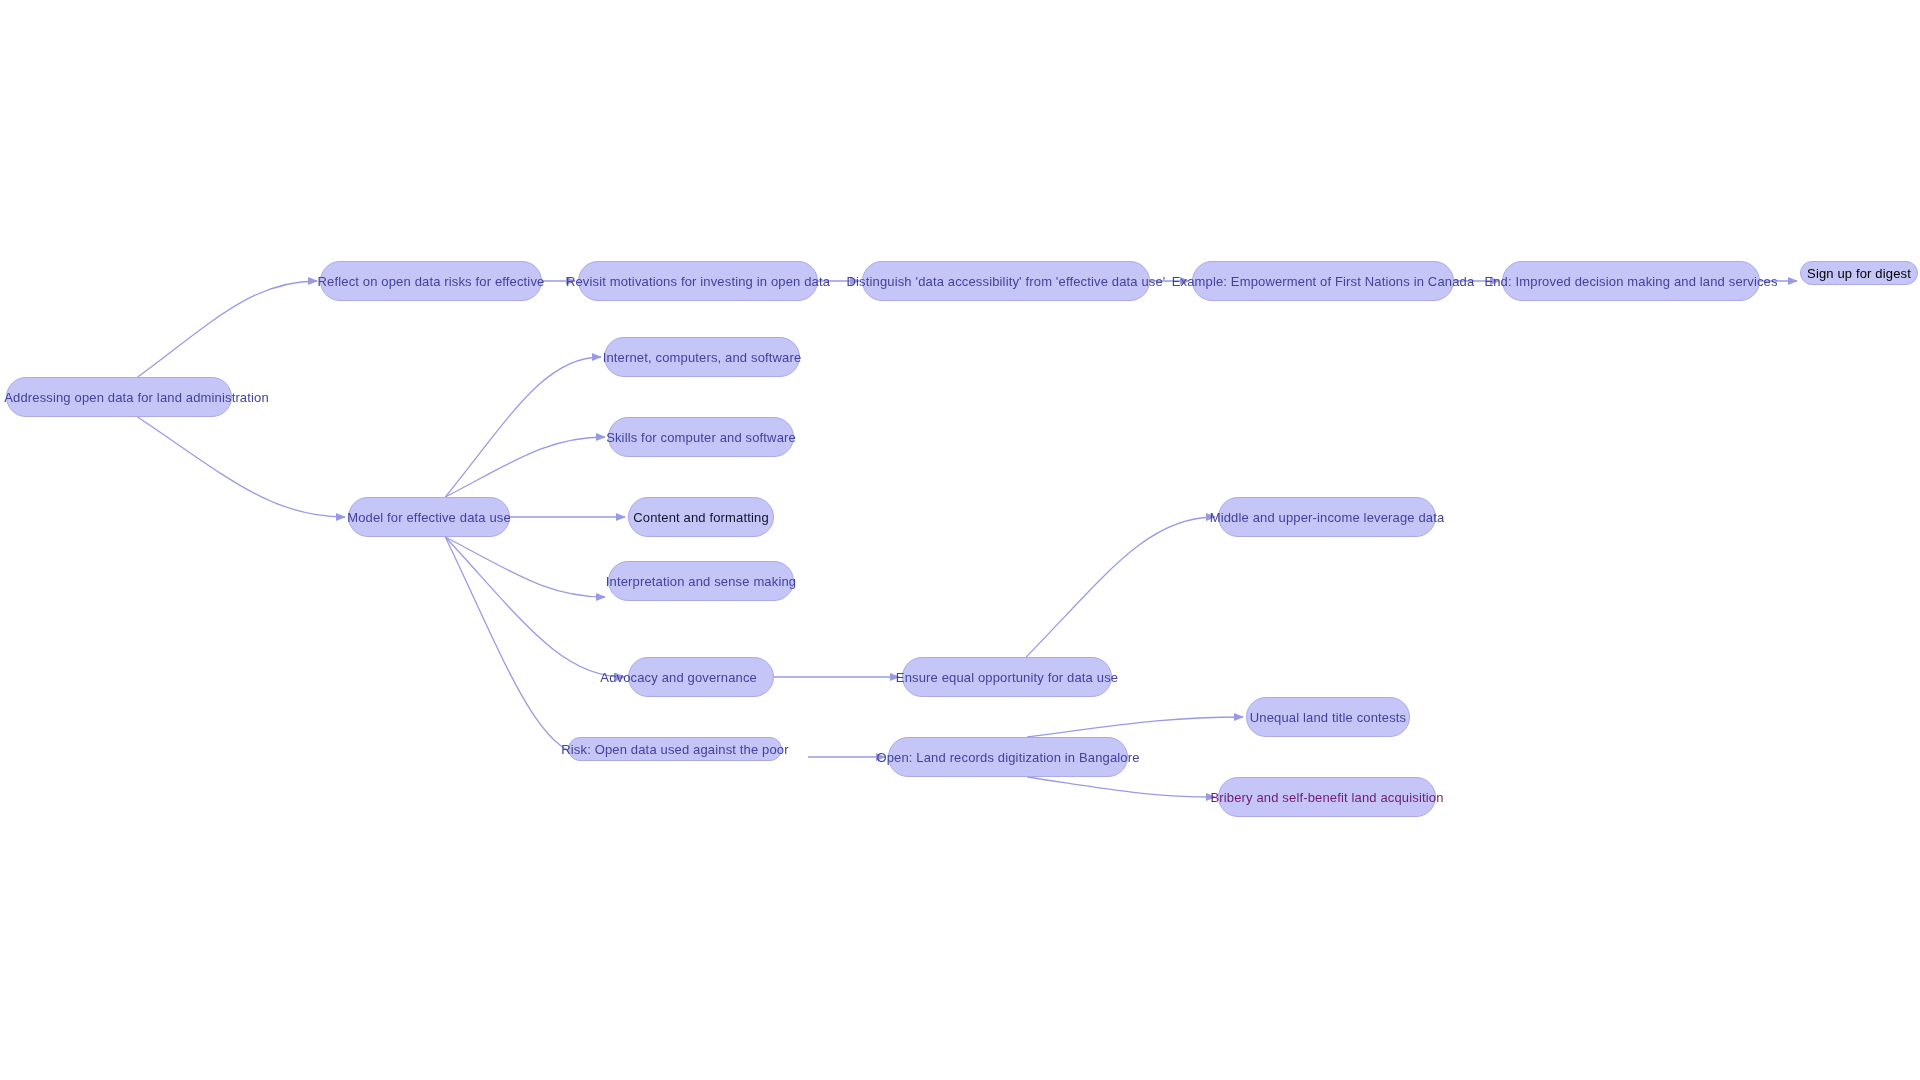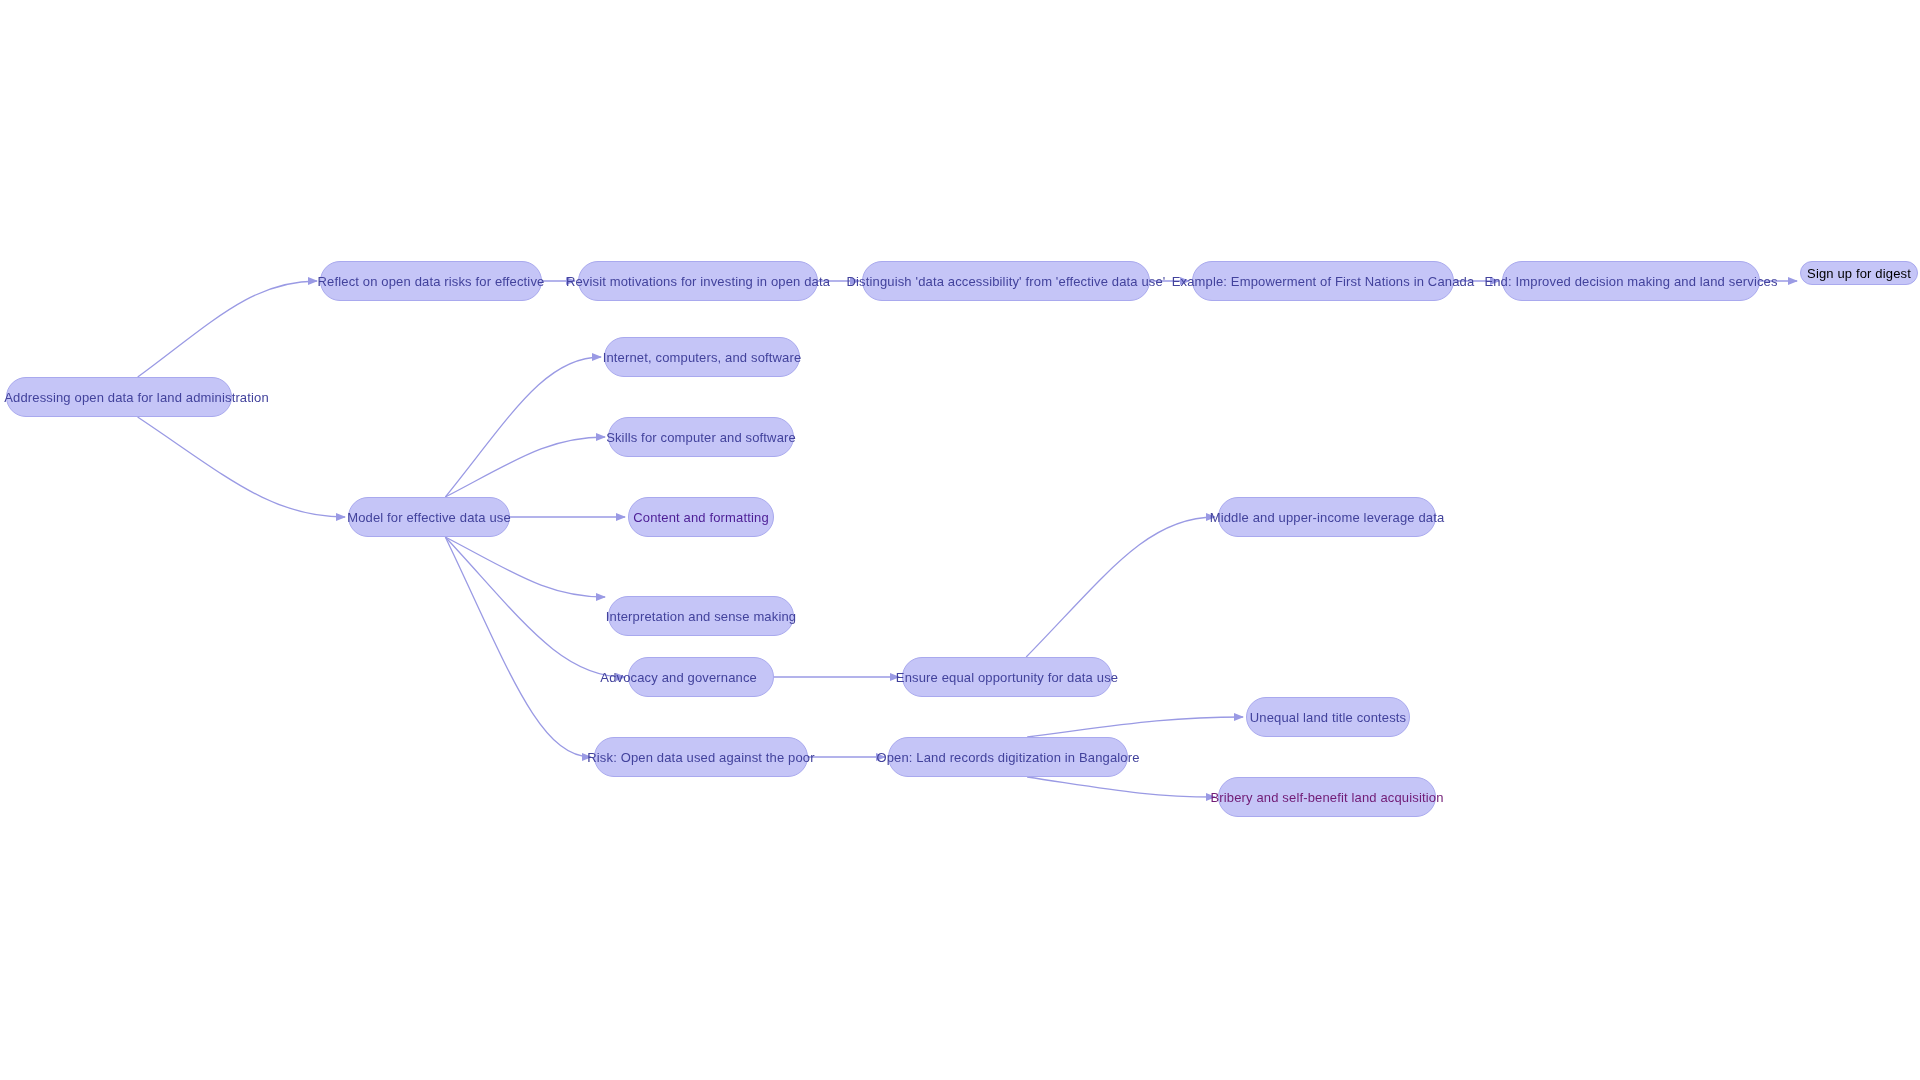--- a/index.html
+++ b/index.html
@@ -101,36 +101,36 @@
       </div>
       <div class="node" style="left: 348px; top: 497px; width: 162px; height: 40px; background: rgb(197, 197, 247); border-color: rgb(169, 169, 238); color: rgb(66, 66, 156);">
         <span>Model for effective data use</span>
       </div>
       <div class="node" style="left: 604px; top: 337px; width: 196px; height: 40px; background: rgb(197, 197, 247); border-color: rgb(169, 169, 238); color: rgb(66, 66, 156);">
         <span>Internet, computers, and software</span>
       </div>
       <div class="node" style="left: 608px; top: 417px; width: 186px; height: 40px; background: rgb(197, 197, 247); border-color: rgb(169, 169, 238); color: rgb(66, 66, 156);">
         <span>Skills for computer and software</span>
       </div>
-      <div class="node" style="left: 628px; top: 497px; width: 146px; height: 40px; background: rgb(197, 197, 247); border-color: rgb(169, 169, 238); color: #4c1d95;">
+      <div class="node" style="left: 628px; top: 497px; width: 146px; height: 40px; background: rgb(197, 197, 247); border-color: rgb(169, 169, 238); color: #0f172a;">
         <span>Content and formatting</span>
       </div>
-      <div class="node" style="left: 608px; top: 596px; width: 186px; height: 40px; background: rgb(197, 197, 247); border-color: rgb(169, 169, 238); color: rgb(66, 66, 156);">
+      <div class="node" style="left: 608px; top: 561px; width: 186px; height: 40px; background: rgb(197, 197, 247); border-color: rgb(169, 169, 238); color: rgb(66, 66, 156);">
         <span>Interpretation and sense making</span>
       </div>
       <div class="node" style="left: 628px; top: 657px; width: 146px; height: 40px; background: rgb(197, 197, 247); border-color: rgb(169, 169, 238); color: rgb(66, 66, 156); justify-content: flex-end;">
         <span>Advocacy and governance</span>
       </div>
       <div class="node" style="left: 902px; top: 657px; width: 210px; height: 40px; background: rgb(197, 197, 247); border-color: rgb(169, 169, 238); color: rgb(66, 66, 156);">
         <span>Ensure equal opportunity for data use</span>
       </div>
       <div class="node" style="left: 1218px; top: 497px; width: 218px; height: 40px; background: rgb(197, 197, 247); border-color: rgb(169, 169, 238); color: rgb(66, 66, 156);">
         <span>Middle and upper-income leverage data</span>
       </div>
-      <div class="node" style="left: 594px; top: 737px; width: 214px; height: 40px; background: rgb(197, 197, 247); border-color: rgb(169, 169, 238); color: rgb(66, 66, 156); align-items: center;">
+      <div class="node" style="left: 568px; top: 737px; width: 214px; height: 24px; background: rgb(197, 197, 247); border-color: rgb(169, 169, 238); color: rgb(66, 66, 156); align-items: center;">
         <span>Risk: Open data used against the poor</span>
       </div>
       <div class="node" style="left: 888px; top: 737px; width: 240px; height: 40px; background: rgb(197, 197, 247); border-color: rgb(169, 169, 238); color: rgb(66, 66, 156);">
         <span>Open: Land records digitization in Bangalore</span>
       </div>
       <div class="node" style="left: 1246px; top: 697px; width: 164px; height: 40px; background: rgb(197, 197, 247); border-color: rgb(169, 169, 238); color: rgb(66, 66, 156);">
         <span>Unequal land title contests</span>
       </div>
       <div class="node" style="left: 1218px; top: 777px; width: 218px; height: 40px; background: rgb(197, 197, 247); border-color: rgb(169, 169, 238); color: #701a75;">
         <span>Bribery and self-benefit land acquisition</span>

